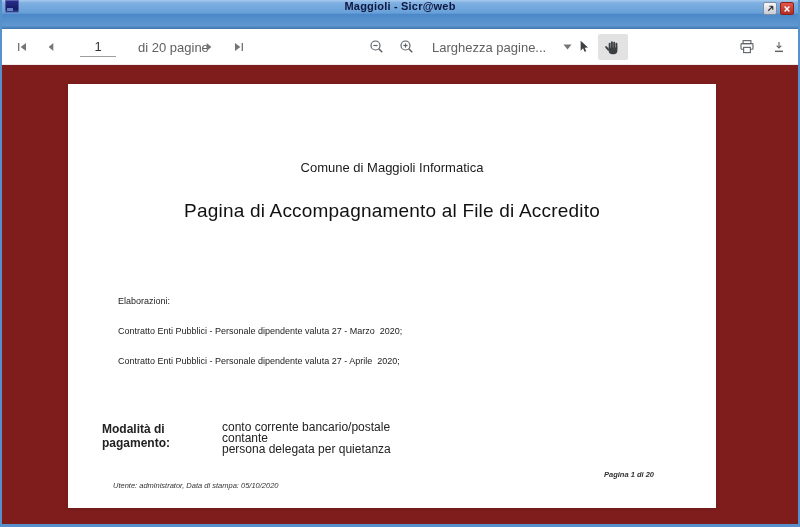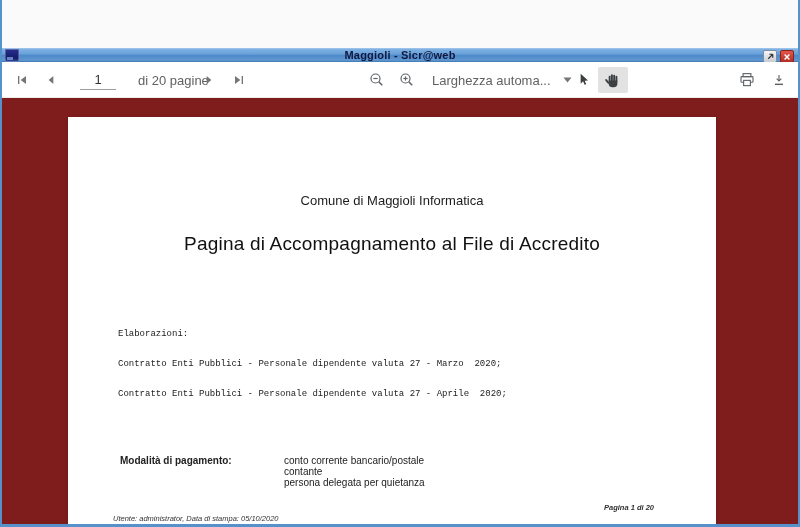--- a/index.html
+++ b/index.html
@@ -5,24 +5,23 @@
   html,body{margin:0;padding:0;background:#e9e9e9;}
   *{box-sizing:border-box;}
   .window{
     position:relative;width:800px;height:527px;
     font-family:"Liberation Sans","DejaVu Sans",sans-serif;
     border-left:2px solid #5791cc;border-right:2px solid #5791cc;border-bottom:3px solid #5791cc;
     background:#fafafa;overflow:hidden;
   }
   
   .titlebar{
-    height:14px;display:flex;align-items:center;
+    height:29px;display:flex;align-items:flex-start;
     background:linear-gradient(180deg,#a9cbee 0%,#7fb0e2 10%,#66a0d9 45%,#4c88c8 50%,#5f97d0 88%,#3f75ad 100%);
     position:relative;
-    margin-top:48px;
   }
   .app-icon{
     width:14px;height:13px;margin-left:3px;border-radius:1px;
     background:linear-gradient(180deg,#2a2f8f 0%,#141b66 70%,#3a57a8 100%);
     box-shadow:0 0 0 1px rgba(255,255,255,0.25) inset;position:relative;flex:0 0 auto;
   }
   .app-icon::after{content:"";position:absolute;left:2px;bottom:2px;width:6px;height:3px;background:#7d9bd6;opacity:.8;}
   .titlebar-title{
     position:absolute;left:0;right:0;text-align:center;
     font-size:11px;font-weight:bold;color:#10173f;letter-spacing:.2px;
@@ -54,22 +53,22 @@
   }
   .zoom-select .caret{margin-left:auto;}
   
   .viewer{position:relative;height:469px;background:#7f1d1d;overflow:hidden;}
   .page{
     position:absolute;left:66px;top:19px;width:648px;height:424px;background:#ffffff;
     box-shadow:0 1px 4px rgba(0,0,0,0.14),0 0 1px rgba(0,0,0,0.10);
   }
   .doc-org{position:absolute;top:76px;left:0;right:0;text-align:center;font-size:13px;color:#1b1b1b;}
   .doc-title{position:absolute;top:116px;left:0;right:0;text-align:center;font-size:19px;color:#111;letter-spacing:.2px;}
-  .elab{position:absolute;left:50px;top:192px;font-size:9px;line-height:10px;color:#222;white-space:pre;font-family:Liberation Mono, monospace;}
-  .pay{position:absolute;left:52px;top:338px;font-size:10px;color:#222;display:flex;gap:44px;}
+  .elab{position:absolute;left:50px;top:192px;font-size:9px;line-height:10px;color:#222;white-space:pre;}
+  .pay{position:absolute;left:34px;top:338px;font-size:12px;color:#222;display:flex;}
   .pay-label{font-weight:bold;width:120px;}
   .pay-values div{line-height:11px;}
   .doc-footer-left{position:absolute;left:45px;top:397px;font-size:7.5px;font-style:italic;color:#333;}
   .doc-footer-right{position:absolute;right:62px;top:386px;font-size:7.5px;font-style:italic;color:#333;font-weight:bold;}
   svg{display:block;}
 </style>
 </head>
 <body>
 
 <div class="window">
@@ -143,21 +142,21 @@
         <svg width="18" height="18" viewBox="0 0 24 24" fill="none" stroke="#5f6368" stroke-width="1.6">
           <circle cx="10" cy="10" r="6"></circle>
             <line x1="14.5" y1="14.5" x2="19" y2="19" stroke-width="1.9"></line>
             <line x1="7.2" y1="10" x2="12.8" y2="10"></line>
             <line x1="10" y1="7.2" x2="10" y2="12.8"></line>
         </svg>
       </span>
     </div>
 
     <div class="zoom-select">
-      <span>Larghezza automa...</span>
+      <span>Larghezza pagine...</span>
       <span class="caret">
         <svg width="9" height="6" viewBox="0 0 9 6" fill="#757575">
             <path d="M0.5 0.5 L8.5 0.5 L4.5 5.5 Z"></path>
           </svg>
       </span>
     </div>
 
     <div class="icon-btn" style="left:570px">
       <span>
         <svg width="16" height="16" viewBox="0 0 24 24" fill="#3c4043">

